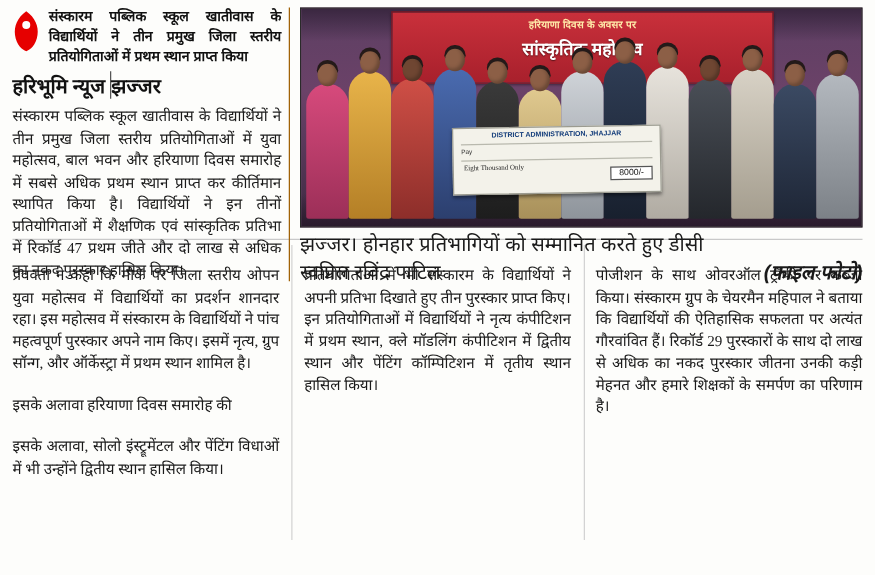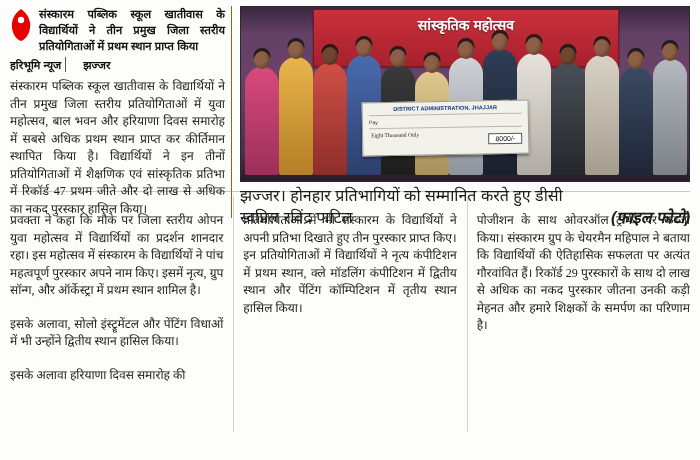--- a/index.html
+++ b/index.html
@@ -69,33 +69,33 @@
   .lead-bold {
     font-family: "Liberation Sans", sans-serif;
     font-weight: bold;
     font-size: 11.3px;
     line-height: 1.42;
     color: #111;
     text-align: justify;
   }
   .byline {
     margin-top: 3px;
-    font-family: Liberation Sans, sans-serif;
-    font-weight: bold;
-    font-size: 11px;
+    font-family: Liberation Serif, serif;
+    font-weight: bold;
+    font-size: 16px;
     display: flex;
     align-items: center;
     gap: 4px;
     white-space: nowrap;
   }
   .byline .src { color: #111; }
   .byline .place {
     color: #111;
     border-left: 1px solid #555;
-    padding-left: 17px;
+    padding-left: 0;
   }
   .lead-body {
     margin-top: 6px;
     font-size: 12.1px;
     line-height: 1.45;
     text-align: justify;
     color: #1a1a1a;
   }
 
   
@@ -288,20 +288,21 @@
       </div>
       <div class="lead-body">संस्कारम पब्लिक स्कूल खातीवास के विद्यार्थियों ने तीन प्रमुख जिला स्तरीय प्रतियोगिताओं में युवा महोत्सव, बाल भवन और हरियाणा दिवस समारोह में सबसे अधिक प्रथम स्थान प्राप्त कर कीर्तिमान स्थापित किया है। विद्यार्थियों ने इन तीनों प्रतियोगिताओं में शैक्षणिक एवं सांस्कृतिक प्रतिभा में रिकॉर्ड 47 प्रथम जीते और दो लाख से अधिक का नकद पुरस्कार हासिल किया।</div>
     </div>
 
     <div class="photo-wrap">
       <div class="photo">
         <div class="stage-bg"></div>
         <div class="ceiling"></div>
 
         <div class="banner">
+          <div class="bt">हरियाणा दिवस के अवसर पर</div>
           <div class="bt2">सांस्कृतिक महोत्सव</div>
         </div>
 
         <div class="floor"></div>
 
         <div class="person" style="left:4px;height:108px;background:linear-gradient(180deg,#d74a7c,#9c2f58);">
           <div class="hair"></div>
             <div class="head"></div>
         </div>
         <div class="person" style="left:38px;height:118px;background:linear-gradient(180deg,#e8b44a,#b47f26);">
@@ -366,22 +367,22 @@
       <div class="photo-caption">
         <div class="cap-main">झज्जर। होनहार प्रतिभागियों को सम्मानित करते हुए डीसी स्वप्निल रविंद्र पाटिल</div>
         <div class="cap-file">(फाइल फोटो)</div>
       </div>
     </div>
   </div>
 
   <div class="lower">
     <div class="col">
       <p>प्रवक्ता ने कहा कि मौके पर जिला स्तरीय ओपन युवा महोत्सव में विद्यार्थियों का प्रदर्शन शानदार रहा। इस महोत्सव में संस्कारम के विद्यार्थियों ने पांच महत्वपूर्ण पुरस्कार अपने नाम किए। इसमें नृत्य, ग्रुप सॉन्ग, और ऑर्केस्ट्रा में प्रथम स्थान शामिल है।</p>
+      <p>इसके अलावा हरियाणा दिवस समारोह की</p>
       <p>इसके अलावा, सोलो इंस्ट्रूमेंटल और पेंटिंग विधाओं में भी उन्होंने द्वितीय स्थान हासिल किया।</p>
-      <p>इसके अलावा हरियाणा दिवस समारोह की</p>
     </div>
     <div class="col">
       <p>प्रतियोगिताओं में भी संस्कारम के विद्यार्थियों ने अपनी प्रतिभा दिखाते हुए तीन पुरस्कार प्राप्त किए। इन प्रतियोगिताओं में विद्यार्थियों ने नृत्य कंपीटिशन में प्रथम स्थान, क्ले मॉडलिंग कंपीटिशन में द्वितीय स्थान और पेंटिंग कॉम्पिटिशन में तृतीय स्थान हासिल किया।</p>
     </div>
     <div class="col">
       <p>पोजीशन के साथ ओवरऑल ट्रॉफी पर कब्जा किया। संस्कारम ग्रुप के चेयरमैन महिपाल ने बताया कि विद्यार्थियों की ऐतिहासिक सफलता पर अत्यंत गौरवांवित हैं। रिकॉर्ड 29 पुरस्कारों के साथ दो लाख से अधिक का नकद पुरस्कार जीतना उनकी कड़ी मेहनत और हमारे शिक्षकों के समर्पण का परिणाम है।</p>
     </div>
   </div>
 
 </div>

